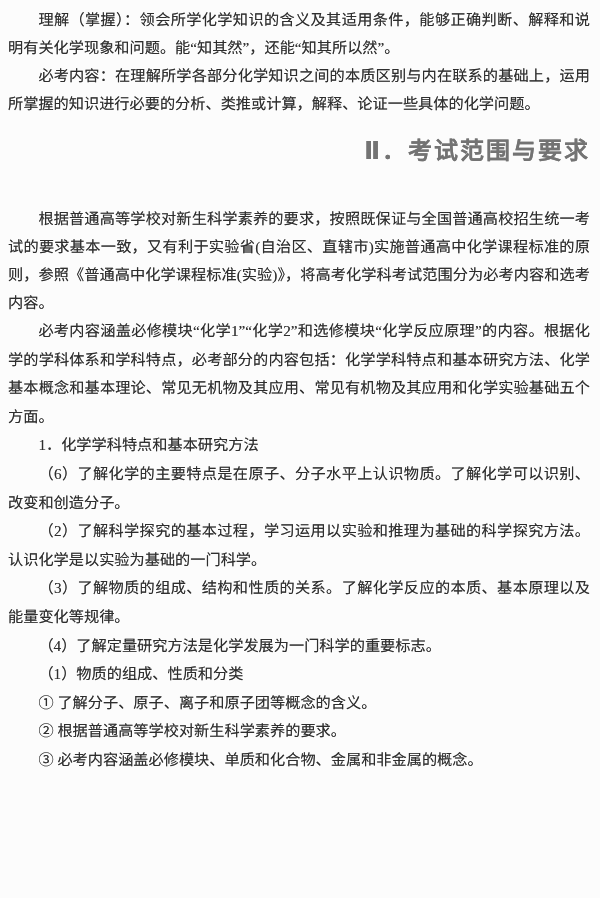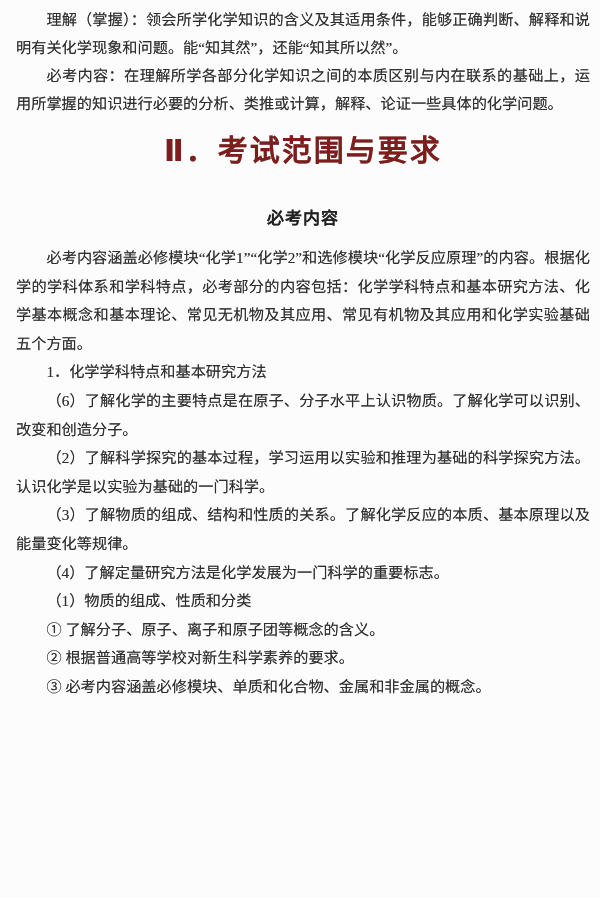--- a/index.html
+++ b/index.html
@@ -10,40 +10,40 @@
   .page {
     position: relative;
     width: 600px;
     height: 898px;
     box-sizing: border-box;
     background: #fcfcfc;
     color: #2e2e2e;
     font-family: "Liberation Serif", "DejaVu Serif", serif;
     font-size: 15.2px;
     line-height: 28px;
-    padding: 6px 10px 0 16px;
+    padding: 6px 10px 0 8px;
     overflow: hidden;
     text-shadow: 0 0 0.5px rgba(46,46,46,0.55);
   }
   .para {
     margin: 0;
     text-indent: 2em;
     text-align: justify;
     text-justify: inter-ideograph;
   }
   .doc-title {
     margin: 19px 0 40px 0;
     font-family: "Liberation Sans", "DejaVu Sans", sans-serif;
     font-weight: bold;
-    font-size: 30px;
+    font-size: 24px;
     line-height: 28px;
     letter-spacing: 2px;
-    text-align: center;
+    text-align: right;
     text-indent: 0;
-    color: #7f1d1d;
+    color: #737373;
   }
   .sub-heading {
     margin: 0 0 11px 0;
     font-family: "Liberation Sans", "DejaVu Sans", sans-serif;
     font-weight: bold;
     font-size: 17px;
     line-height: 28px;
     letter-spacing: 1px;
     text-align: center;
     text-indent: 0;
@@ -56,22 +56,22 @@
 </head>
 <body>
 
 <div class="page">
 
   <p class="para">理解（掌握）：领会所学化学知识的含义及其适用条件，能够正确判断、解释和说明有关化学现象和问题。能“知其然”，还能“知其所以然”。</p>
   <p class="para">必考内容：在理解所学各部分化学知识之间的本质区别与内在联系的基础上，运用所掌握的知识进行必要的分析、类推或计算，解释、论证一些具体的化学问题。</p>
 
   <h1 class="doc-title">Ⅱ．考试范围与要求</h1>
 
+  <p class="para">根据普通高等学校对新生科学素养的要求，按照既保证与全国普通高校招生统一考试的要求基本一致，又有利于实验省(自治区、直辖市)实施普通高中化学课程标准的原则，参照《普通高中化学课程标准(实验)》，将高考化学科考试范围分为必考内容和选考内容。</p>
 
-  <h2 class="sub-heading">必考内容</h2>
 
   <div class="section-lower">
     <p class="para">必考内容涵盖必修模块“化学1”“化学2”和选修模块“化学反应原理”的内容。根据化学的学科体系和学科特点，必考部分的内容包括：化学学科特点和基本研究方法、化学基本概念和基本理论、常见无机物及其应用、常见有机物及其应用和化学实验基础五个方面。</p>
     <p class="para">1．化学学科特点和基本研究方法</p>
     <p class="para">（6）了解化学的主要特点是在原子、分子水平上认识物质。了解化学可以识别、改变和创造分子。</p>
     <p class="para">（2）了解科学探究的基本过程，学习运用以实验和推理为基础的科学探究方法。认识化学是以实验为基础的一门科学。</p>
     <p class="para">（3）了解物质的组成、结构和性质的关系。了解化学反应的本质、基本原理以及能量变化等规律。</p>
     <p class="para">（4）了解定量研究方法是化学发展为一门科学的重要标志。</p>
     <p class="para">（1）物质的组成、性质和分类</p>
     <p class="para">① 了解分子、原子、离子和原子团等概念的含义。</p>

